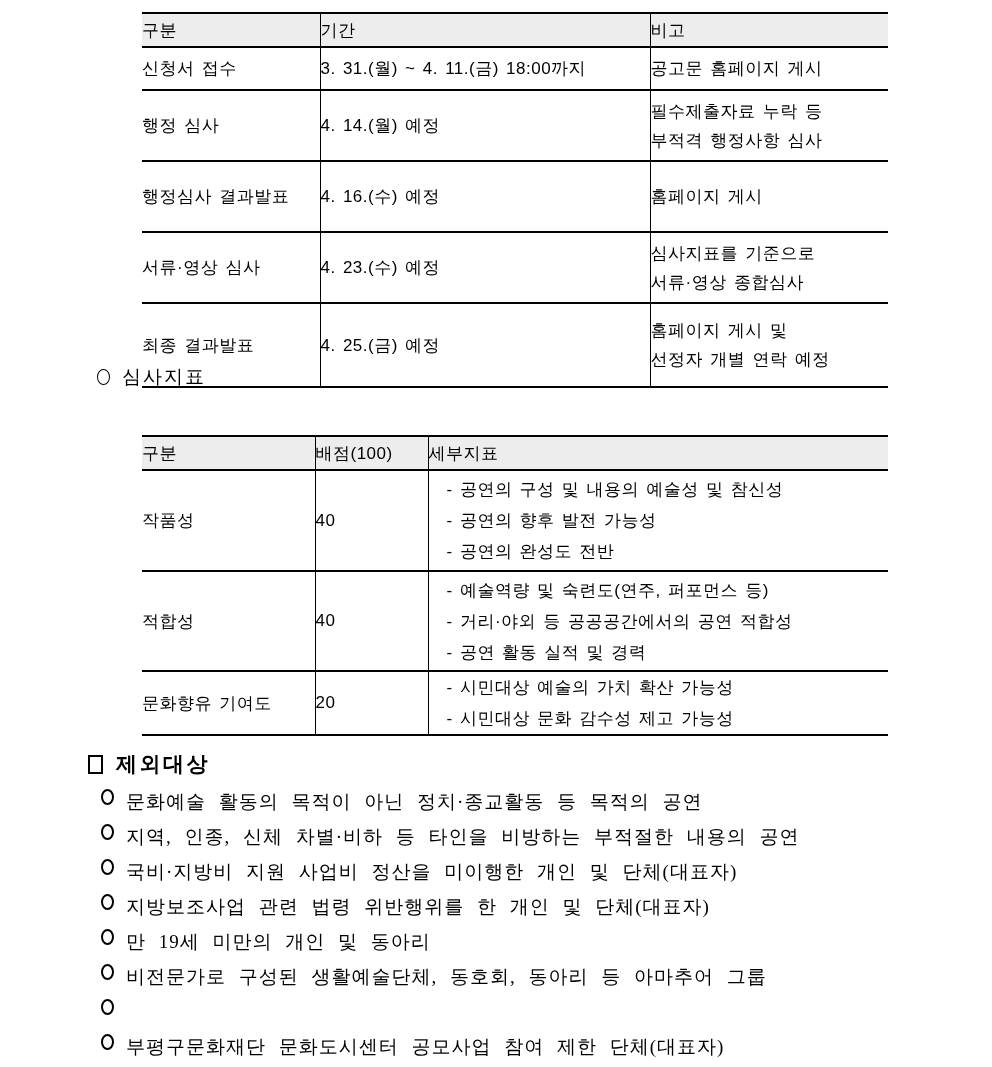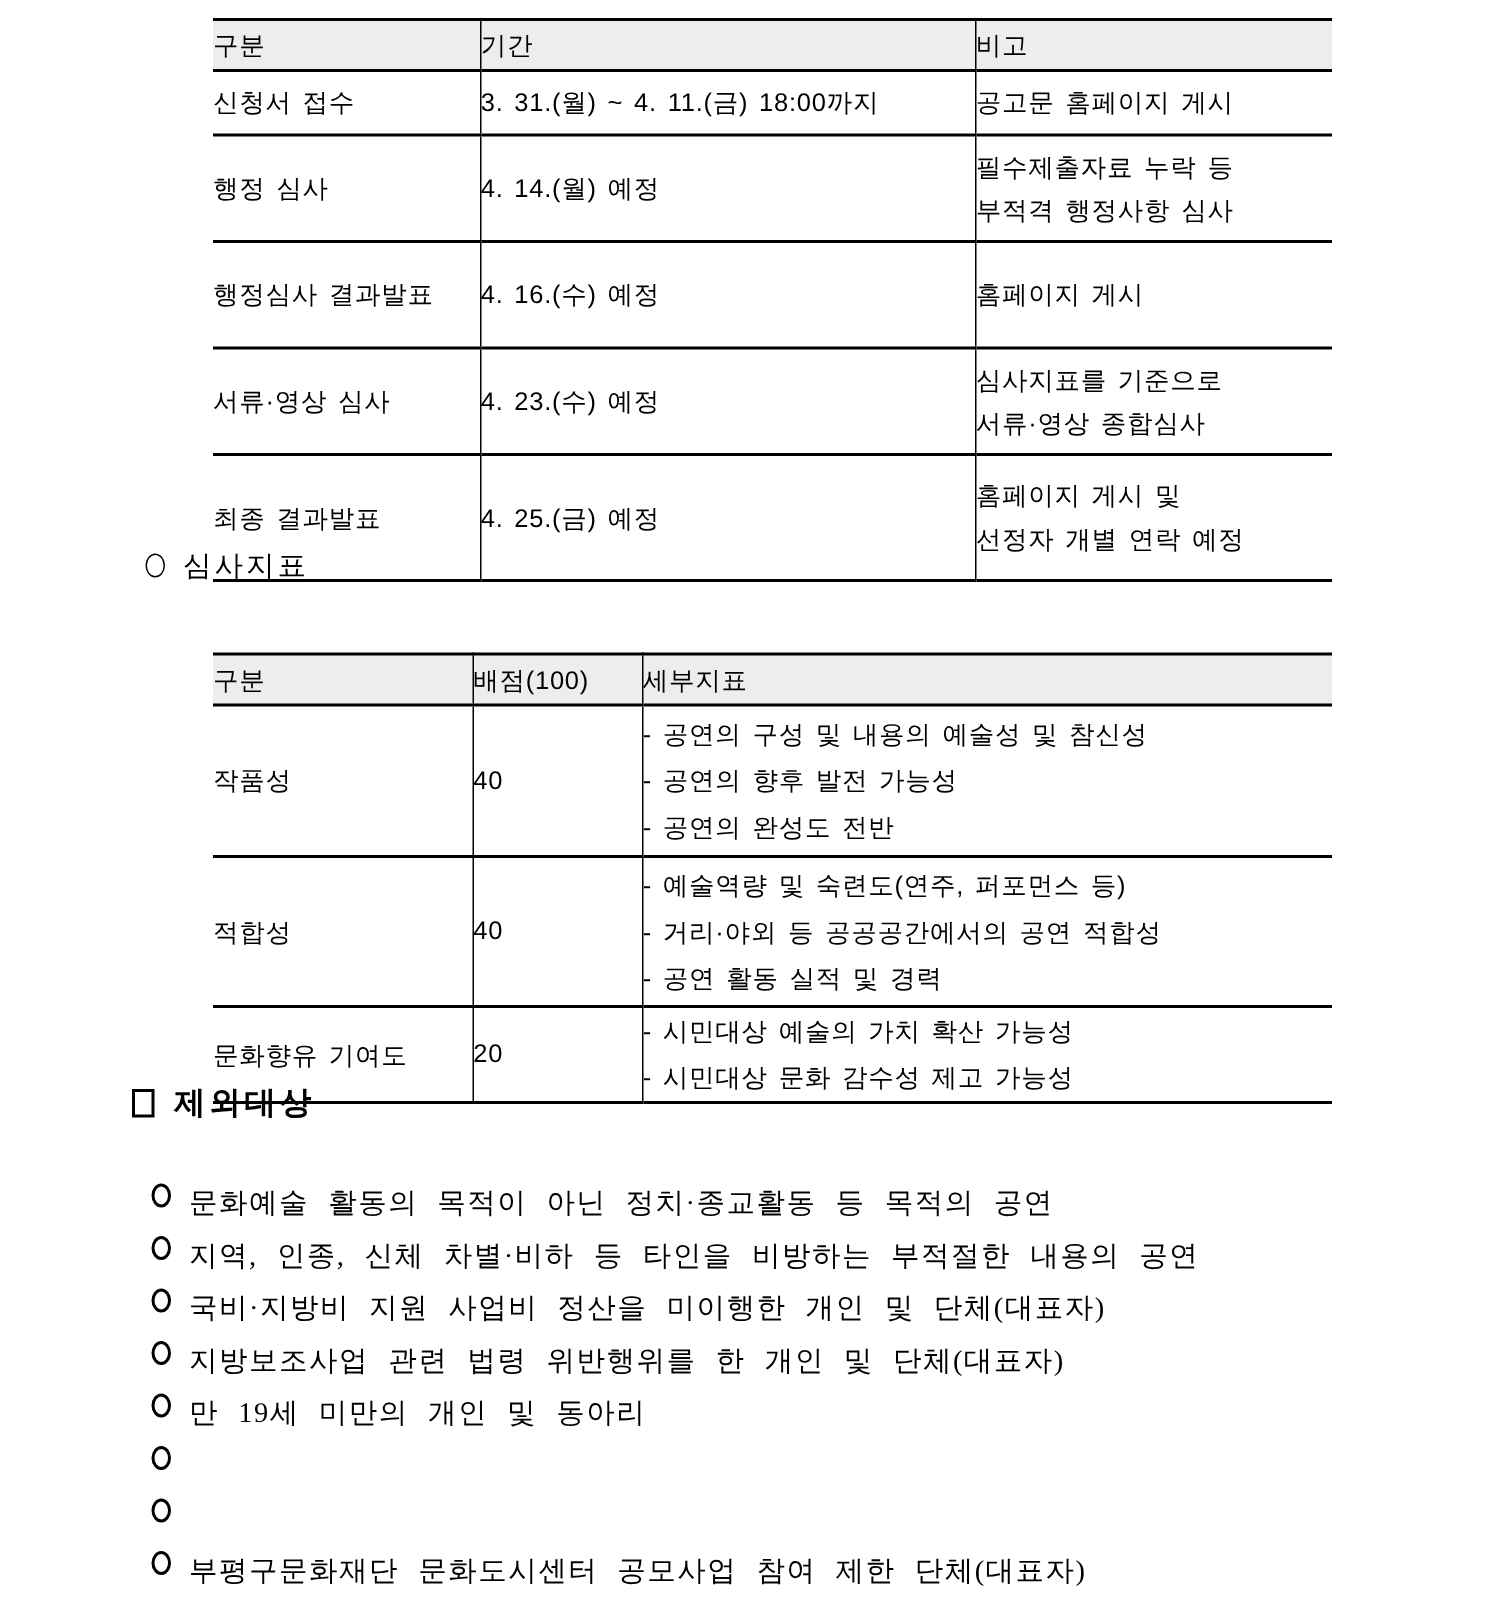--- a/index.html
+++ b/index.html
@@ -7,35 +7,35 @@
   body { position:relative; font-family:"Liberation Sans","DejaVu Sans",sans-serif; overflow:hidden; }
 
   
   table.doc-table { position:absolute; border-collapse:collapse; table-layout:fixed;
                     border-top:2.5px solid #000; font-size:17px; }
   table.doc-table td, table.doc-table th { border-bottom:2px solid #000; text-align:left;
                     vertical-align:middle; font-weight:normal; letter-spacing:0.5px; word-spacing:2px; }
   table.doc-table td + td, table.doc-table th + th { border-left:1.5px solid #000; }
   table.doc-table th { background:#ededed; }
   .note-line { line-height:29px; }
-  .details-cell { text-align:center; }
+  .details-cell { text-align:center; padding-left:18px; }
   .detail-line { line-height:31px; white-space:nowrap; }
 
   #schedule-table { left:142px; top:12px; width:746px; }
   #criteria-table { left:142px; top:435px; width:746px; }
 
   
   .serif { font-family:"Liberation Serif","DejaVu Serif",serif; }
 
   #criteria-heading { position:absolute; left:97px; top:364px; display:flex; align-items:center;
                       font-size:19px; letter-spacing:2px; }
   .circle-bullet-thin { display:inline-block; width:13px; height:16px; border:1.6px solid #000;
                       border-radius:50%; margin-right:12px; flex:0 0 auto; }
 
-  #exclusion-heading { position:absolute; left:88px; top:721px; display:flex; align-items:center;
+  #exclusion-heading { position:absolute; left:88px; top:750px; display:flex; align-items:center;
                       font-size:21px; font-weight:bold; letter-spacing:2.5px; }
   .square-bullet { display:inline-block; width:15px; height:19px; border:2px solid #000;
                       margin-right:13px; flex:0 0 auto; }
 
   #exclusion-list { position:absolute; left:101px; top:789px; width:860px;
                       font-size:19px; letter-spacing:1px; word-spacing:7px; }
   .exclusion-item { display:flex; height:35px; white-space:nowrap; }
   .circle-bullet-bold { display:inline-block; width:13px; height:16px; border:2px solid #000;
                       border-radius:50%; margin-right:12px; flex:0 0 auto; }
 </style>
@@ -166,20 +166,21 @@
   <div class="exclusion-item">
     <span class="circle-bullet-bold"></span>
     <span>지방보조사업 관련 법령 위반행위를 한 개인 및 단체(대표자)</span>
   </div>
   <div class="exclusion-item">
     <span class="circle-bullet-bold"></span>
     <span>만 19세 미만의 개인 및 동아리</span>
   </div>
   <div class="exclusion-item">
     <span class="circle-bullet-bold"></span>
+    <span>비전문가로 구성된 생활예술단체, 동호회, 동아리 등 아마추어 그룹</span>
   </div>
   <div class="exclusion-item">
     <span class="circle-bullet-bold"></span>
   </div>
   <div class="exclusion-item">
     <span class="circle-bullet-bold"></span>
     <span>부평구문화재단 문화도시센터 공모사업 참여 제한 단체(대표자)</span>
   </div>
 </div>
 

